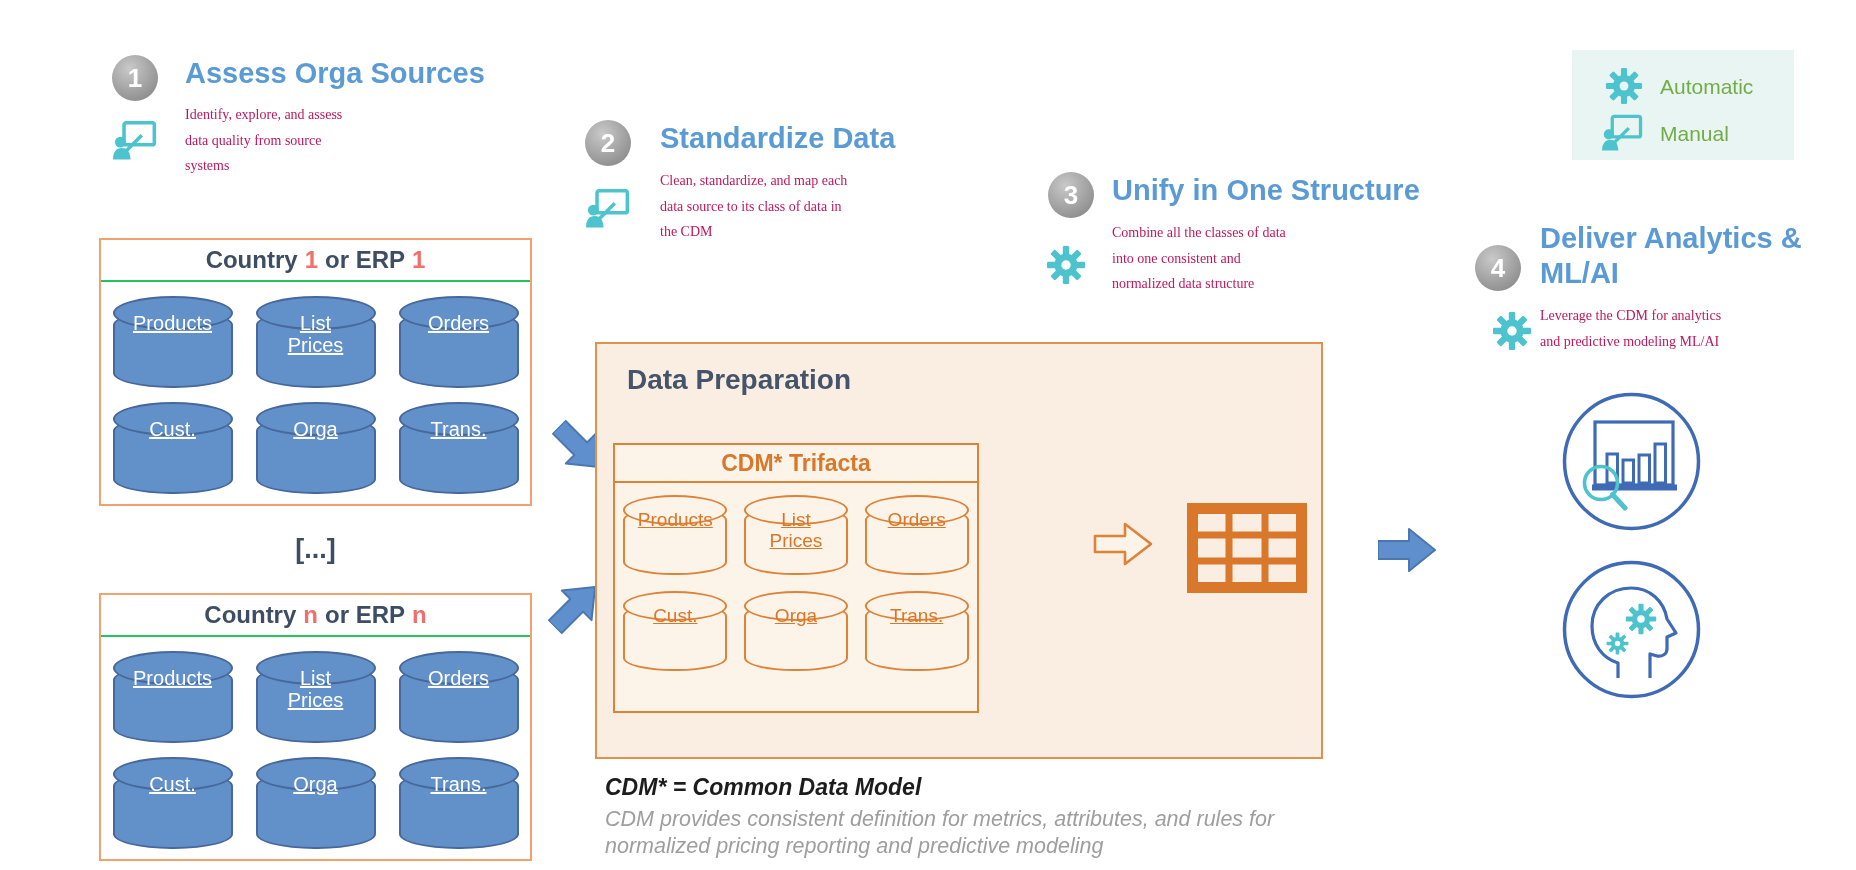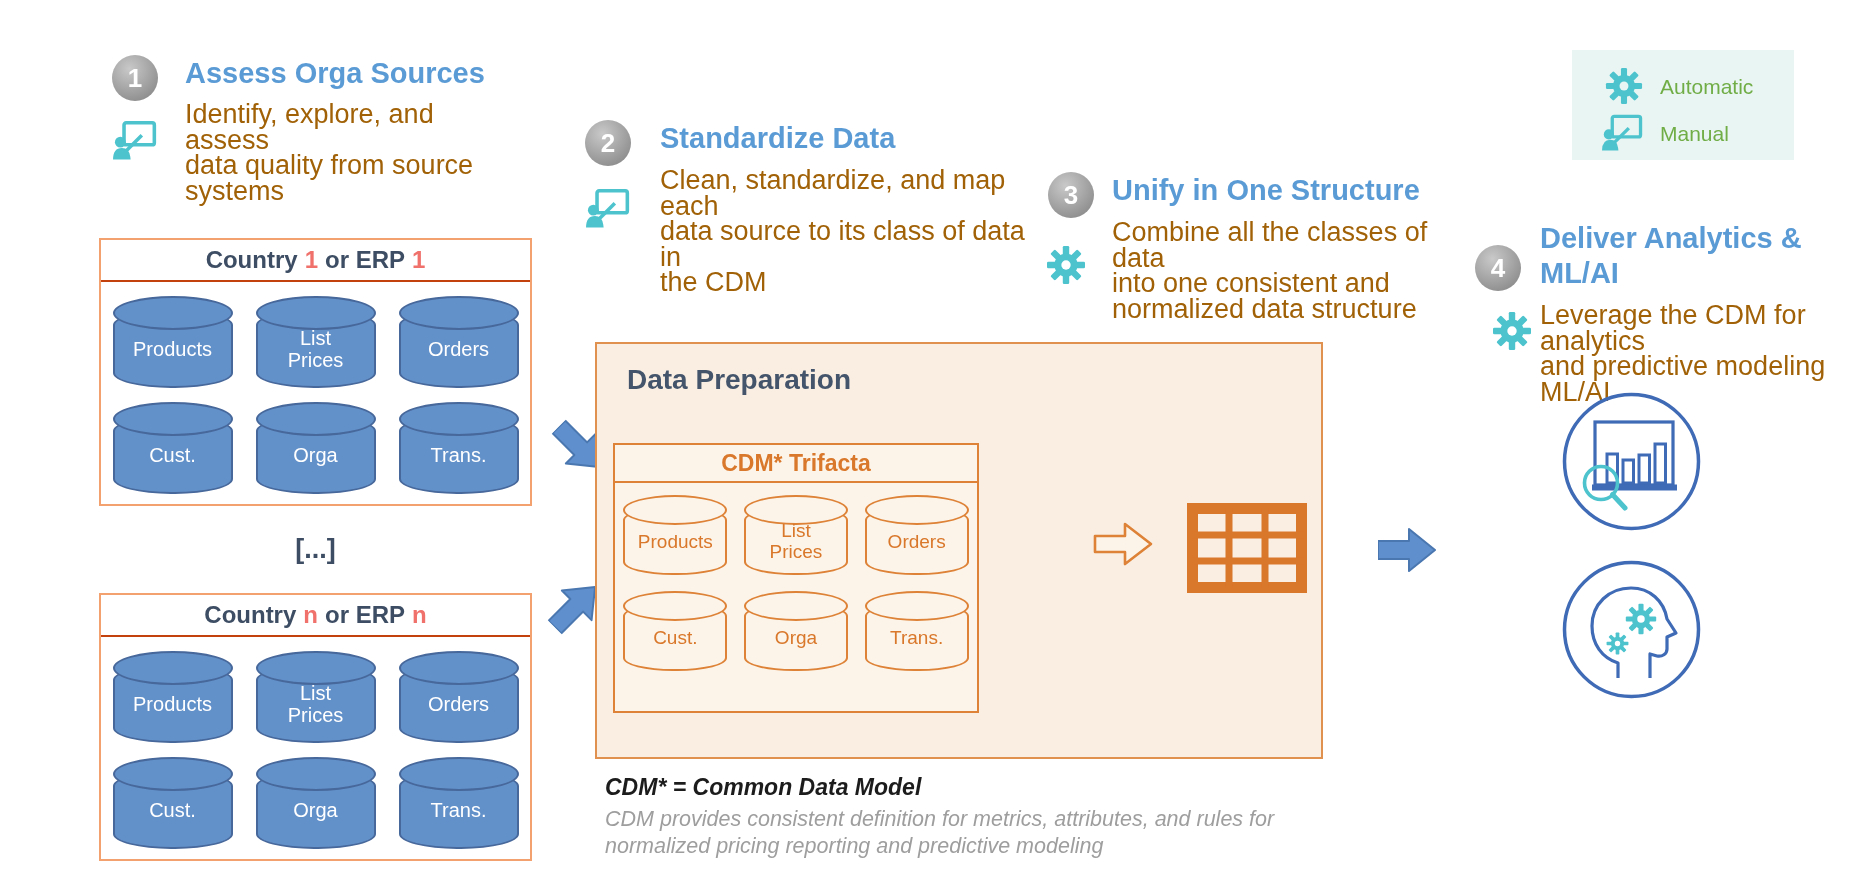--- a/index.html
+++ b/index.html
@@ -6,36 +6,36 @@
   .canvas{position:relative;width:1856px;height:870px;background:#fff;overflow:hidden;
           font-family:"Liberation Sans",sans-serif;color:#3a3a3a;}
   .abs{position:absolute;}
   .pre{white-space:pre-line;}
 
   
   .step-circle{width:46px;height:46px;border-radius:50%;
     background:radial-gradient(circle at 38% 30%,#c9c9c9,#8f8f8f 78%);
     color:#fff;font-size:26px;font-weight:600;display:flex;align-items:center;justify-content:center;}
   .step-title{font-weight:bold;font-size:29px;line-height:35px;color:var(--accent-blue,#5B9BD5);}
-  .step-desc{font-size:27px;line-height:25.5px;color:#a16207;}
+  .step-desc{font-size:14px;line-height:25.5px;color:#be185d;font-family:Liberation Serif, serif;}
 
   
   .legend{background:var(--legend-bg,#E9F5F2);}
   .legend-label{position:absolute;font-size:21px;color:var(--green,#70AD47);}
 
   
   .src-box{border:2px solid #F2A16F;background:#fff;box-sizing:border-box;}
-  .src-header{height:40px;border-bottom:2px solid #c2410c;display:flex;align-items:center;
+  .src-header{height:40px;border-bottom:2px solid #22c55e;display:flex;align-items:center;
     justify-content:center;gap:7px;font-size:24px;font-weight:bold;color:var(--navy,#3D4D63);}
   .src-header .num{color:var(--red,#F0716B);}
   .ellipsis{font-size:27px;font-weight:bold;color:var(--navy,#3D4D63);text-align:center;}
 
   
   .cyl-grid{display:grid;grid-template-columns:repeat(3,1fr);justify-items:center;row-gap:12px;padding-top:12px;}
-  .cyl{position:relative;display:flex;align-items:center;justify-content:center;text-align:center;}
+  .cyl{position:relative;display:flex;justify-content:center;text-align:center;text-decoration:underline;}
   .cyl .top{position:absolute;border-radius:50%;z-index:1;}
   .cyl .cyl-label{position:relative;z-index:2;}
   .cyl.blue{margin-top:16px;width:116px;height:74px;background:var(--cyl-blue,#6290C9);
     border:2px solid var(--cyl-blue-border,#47689B);border-radius:58px/15px;
     color:#fff;font-size:20px;line-height:22px;}
   .cyl.blue .top{left:-2px;top:-16px;width:116px;height:30px;background:var(--cyl-blue,#6290C9);
     border:2px solid var(--cyl-blue-border,#47689B);}
   .cyl.orange{margin-top:14px;width:100px;height:64px;background:var(--peach-inner-bg,#FCF4E9);
     border:2px solid var(--orange,#DD8236);border-radius:50px/13px;
     color:var(--orange-text,#D9772A);font-size:19px;line-height:21px;}

